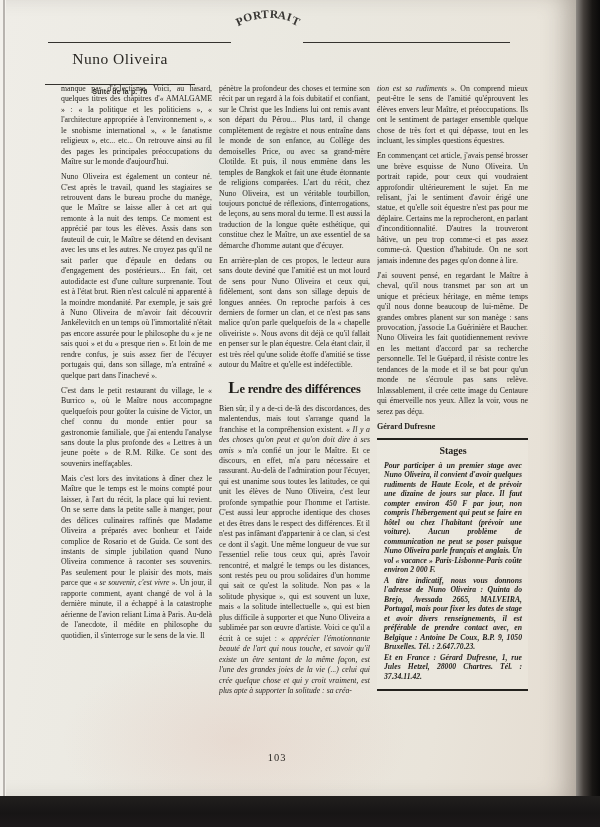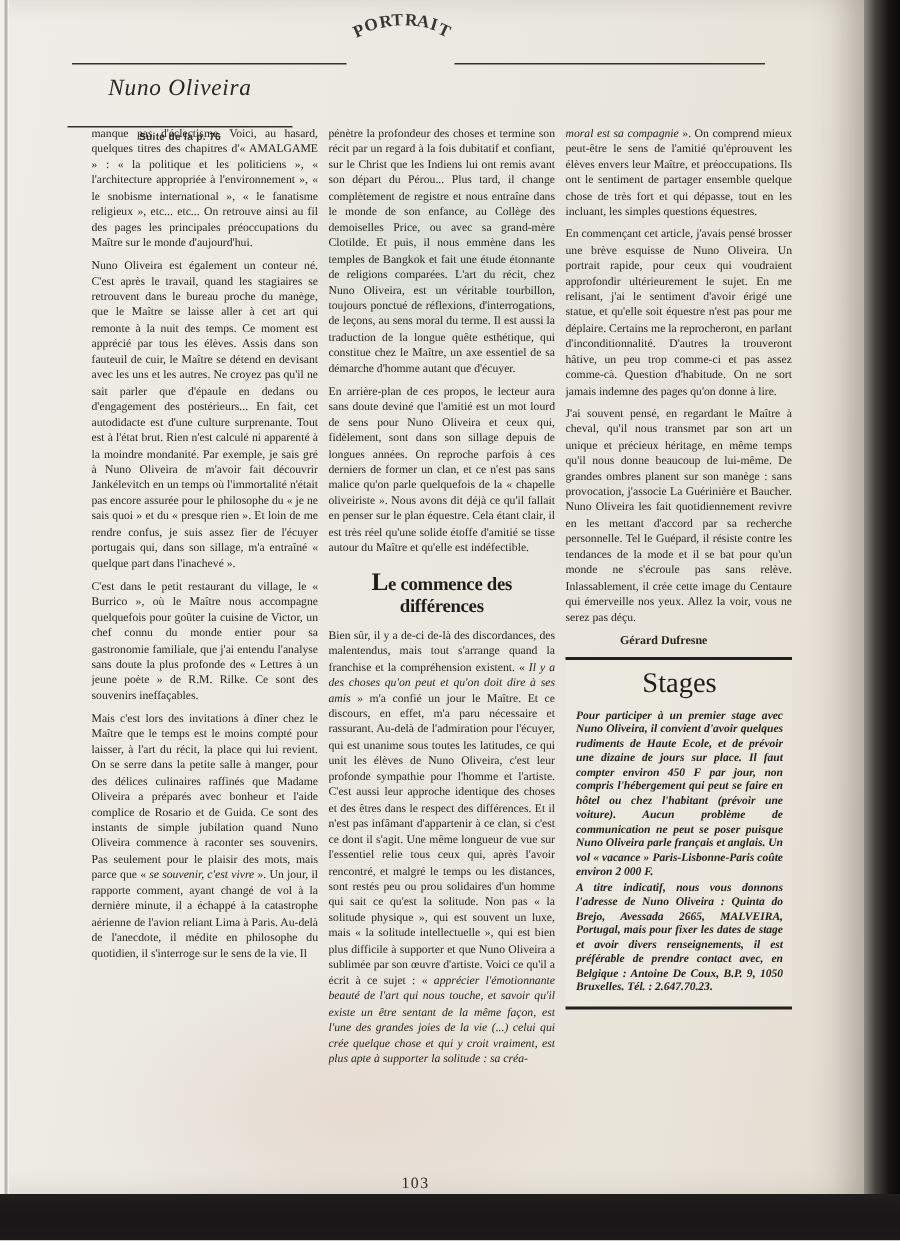--- a/index.html
+++ b/index.html
@@ -21,21 +21,21 @@
   .rule-left{left:42px;width:183px;}
   .rule-right{left:297px;width:207px;}
   #portrait-arc{
     position:absolute;left:222px;top:9px;width:80px;height:36px;
     text-align:center;white-space:nowrap;
     font-weight:bold;font-size:11.5px;color:#383633;letter-spacing:0.5px;
   }
   #portrait-arc span{display:inline-block;}
   #article-head{position:absolute;left:39px;top:50px;width:150px;text-align:center;}
   #article-title{
-    font-style:italic;font-size:15.5px;color:#2a2824;letter-spacing:0.5px;
+    font-size:15.5px;color:#2a2824;letter-spacing:0.5px;
     padding-bottom:15px;
   }
   #title-underline{border-top:1.8px solid #34322e;margin-top:1px;}
   #article-subtitle{
     font-family:"Liberation Sans", sans-serif;font-weight:bold;
     font-size:6.8px;color:#33312d;margin-top:3px;letter-spacing:0.2px;
   }
   #columns{
     position:absolute;left:55px;top:84px;width:468px;height:700px;
     display:flex;gap:7px;overflow:hidden;
@@ -46,38 +46,38 @@
     font-size:7.8px;line-height:10.45px;text-align:justify;
     color:#26241f;
   }
   .body-p .it{font-style:italic;}
   .col-h2{
     font-weight:bold;font-size:12.5px;line-height:15px;text-align:center;
     color:#1f1d19;margin:9px 0 7px 0;letter-spacing:-0.2px;
   }
   .col-h2::first-letter{font-size:1.35em;}
   .signature{
-    font-weight:bold;font-size:8px;text-align:center;color:#26241f;
+    font-weight:bold;font-size:8px;text-align:left;color:#26241f;
     margin:1px 20px 7px 0;
   }
   .stages-box{
     box-sizing:border-box;border:2px solid #23211d;
     margin:4px 0 0 -3px;width:158px;padding:5px 8px 7px 8px;
     background:rgba(240,237,229,0.35);
   }
   .stages-title{
-    font-weight:normal;font-size:19px;text-align:center;color:#1f1d19;
+    font-weight:bold;font-size:10px;text-align:center;color:#1f1d19;
     margin:0 0 5px 0;
   }
   .stages-p{
     margin:0 0 1px 0;font-style:italic;font-weight:bold;
     font-size:7.7px;line-height:9.5px;text-align:justify;color:#211f1b;
   }
   #page-number{
-    position:absolute;left:246px;top:784px;width:50px;text-align:center;
+    position:absolute;left:246px;top:752px;width:50px;text-align:center;
     font-size:10.5px;color:#2c2a26;letter-spacing:1px;
   }
   #edge-left{position:absolute;left:3px;top:0;width:2px;height:796px;background:rgba(125,120,113,0.5);}
   #edge-right{
     position:absolute;right:0;top:0;width:24px;height:796px;
     background:linear-gradient(90deg,#8d8984 0%,#45403c 32%,#181614 68%,#0a0909 100%);
   }
   #bottom-bar{
     position:absolute;left:0;top:796px;width:600px;height:31px;
     background:linear-gradient(180deg,#211f1e 0%,#171515 55%,#1d191a 100%);
@@ -101,32 +101,33 @@
     <div id="columns">
       <div class="col">
           <p class="body-p"><span>manque pas d'éclectisme. Voici, au hasard, quelques titres des chapitres d'« AMALGAME » : « la politique et les politiciens », « l'architecture appropriée à l'environnement », « le snobisme international », « le fanatisme religieux », etc... etc... On retrouve ainsi au fil des pages les principales préoccupations du Maître sur le monde d'aujourd'hui.</span></p>
           <p class="body-p"><span>Nuno Oliveira est également un conteur né. C'est après le travail, quand les stagiaires se retrouvent dans le bureau proche du manège, que le Maître se laisse aller à cet art qui remonte à la nuit des temps. Ce moment est apprécié par tous les élèves. Assis dans son fauteuil de cuir, le Maître se détend en devisant avec les uns et les autres. Ne croyez pas qu'il ne sait parler que d'épaule en dedans ou d'engagement des postérieurs... En fait, cet autodidacte est d'une culture surprenante. Tout est à l'état brut. Rien n'est calculé ni apparenté à la moindre mondanité. Par exemple, je sais gré à Nuno Oliveira de m'avoir fait découvrir Jankélevitch en un temps où l'immortalité n'était pas encore assurée pour le philosophe du « je ne sais quoi » et du « presque rien ». Et loin de me rendre confus, je suis assez fier de l'écuyer portugais qui, dans son sillage, m'a entraîné « quelque part dans l'inachevé ».</span></p>
           <p class="body-p"><span>C'est dans le petit restaurant du village, le « Burrico », où le Maître nous accompagne quelquefois pour goûter la cuisine de Victor, un chef connu du monde entier pour sa gastronomie familiale, que j'ai entendu l'analyse sans doute la plus profonde des « Lettres à un jeune poète » de R.M. Rilke. Ce sont des souvenirs ineffaçables.</span></p>
           <p class="body-p"><span>Mais c'est lors des invitations à dîner chez le Maître que le temps est le moins compté pour laisser, à l'art du récit, la place qui lui revient. On se serre dans la petite salle à manger, pour des délices culinaires raffinés que Madame Oliveira a préparés avec bonheur et l'aide complice de Rosario et de Guida. Ce sont des instants de simple jubilation quand Nuno Oliveira commence à raconter ses souvenirs. Pas seulement pour le plaisir des mots, mais parce que « </span><span class="it">se souvenir, c'est vivre</span><span> ». Un jour, il rapporte comment, ayant changé de vol à la dernière minute, il a échappé à la catastrophe aérienne de l'avion reliant Lima à Paris. Au-delà de l'anecdote, il médite en philosophe du quotidien, il s'interroge sur le sens de la vie. Il</span></p>
         </div>
       <div class="col">
           <p class="body-p"><span>pénètre la profondeur des choses et termine son récit par un regard à la fois dubitatif et confiant, sur le Christ que les Indiens lui ont remis avant son départ du Pérou... Plus tard, il change complètement de registre et nous entraîne dans le monde de son enfance, au Collège des demoiselles Price, ou avec sa grand-mère Clotilde. Et puis, il nous emmène dans les temples de Bangkok et fait une étude étonnante de religions comparées. L'art du récit, chez Nuno Oliveira, est un véritable tourbillon, toujours ponctué de réflexions, d'interrogations, de leçons, au sens moral du terme. Il est aussi la traduction de la longue quête esthétique, qui constitue chez le Maître, un axe essentiel de sa démarche d'homme autant que d'écuyer.</span></p>
           <p class="body-p"><span>En arrière-plan de ces propos, le lecteur aura sans doute deviné que l'amitié est un mot lourd de sens pour Nuno Oliveira et ceux qui, fidèlement, sont dans son sillage depuis de longues années. On reproche parfois à ces derniers de former un clan, et ce n'est pas sans malice qu'on parle quelquefois de la « chapelle oliveiriste ». Nous avons dit déjà ce qu'il fallait en penser sur le plan équestre. Cela étant clair, il est très réel qu'une solide étoffe d'amitié se tisse autour du Maître et qu'elle est indéfectible.</span></p>
-          <div class="col-h2">Le commence des différences</div>
+          <div class="col-h2">Le rendre des différences</div>
           <p class="body-p"><span>Bien sûr, il y a de-ci de-là des discordances, des malentendus, mais tout s'arrange quand la franchise et la compréhension existent. « </span><span class="it">Il y a des choses qu'on peut et qu'on doit dire à ses amis</span><span> » m'a confié un jour le Maître. Et ce discours, en effet, m'a paru nécessaire et rassurant. Au-delà de l'admiration pour l'écuyer, qui est unanime sous toutes les latitudes, ce qui unit les élèves de Nuno Oliveira, c'est leur profonde sympathie pour l'homme et l'artiste. C'est aussi leur approche identique des choses et des êtres dans le respect des différences. Et il n'est pas infâmant d'appartenir à ce clan, si c'est ce dont il s'agit. Une même longueur de vue sur l'essentiel relie tous ceux qui, après l'avoir rencontré, et malgré le temps ou les distances, sont restés peu ou prou solidaires d'un homme qui sait ce qu'est la solitude. Non pas « la solitude physique », qui est souvent un luxe, mais « la solitude intellectuelle », qui est bien plus difficile à supporter et que Nuno Oliveira a sublimée par son œuvre d'artiste. Voici ce qu'il a écrit à ce sujet : « </span><span class="it">apprécier l'émotionnante beauté de l'art qui nous touche, et savoir qu'il existe un être sentant de la même façon, est l'une des grandes joies de la vie (...) celui qui crée quelque chose et qui y croit vraiment, est plus apte à supporter la solitude : sa créa-</span></p>
         </div>
       <div class="col">
-          <p class="body-p"><span class="it">moral est sa compagnie</span><span> ». On comprend mieux peut-être le sens de l'amitié qu'éprouvent les élèves envers leur Maître, et préoccupations. Ils ont le sentiment de partager ensemble quelque chose de très fort et qui dépasse, tout en les incluant, les simples questions équestres.</span></p>
+          <p class="body-p"><span class="it">tion est sa rudiments</span><span> ». On comprend mieux peut-être le sens de l'amitié qu'éprouvent les élèves envers leur Maître, et préoccupations. Ils ont le sentiment de partager ensemble quelque chose de très fort et qui dépasse, tout en les incluant, les simples questions équestres.</span></p>
           <p class="body-p"><span>En commençant cet article, j'avais pensé brosser une brève esquisse de Nuno Oliveira. Un portrait rapide, pour ceux qui voudraient approfondir ultérieurement le sujet. En me relisant, j'ai le sentiment d'avoir érigé une statue, et qu'elle soit équestre n'est pas pour me déplaire. Certains me la reprocheront, en parlant d'inconditionnalité. D'autres la trouveront hâtive, un peu trop comme-ci et pas assez comme-cà. Question d'habitude. On ne sort jamais indemne des pages qu'on donne à lire.</span></p>
           <p class="body-p"><span>J'ai souvent pensé, en regardant le Maître à cheval, qu'il nous transmet par son art un unique et précieux héritage, en même temps qu'il nous donne beaucoup de lui-même. De grandes ombres planent sur son manège : sans provocation, j'associe La Guérinière et Baucher. Nuno Oliveira les fait quotidiennement revivre en les mettant d'accord par sa recherche personnelle. Tel le Guépard, il résiste contre les tendances de la mode et il se bat pour qu'un monde ne s'écroule pas sans relève. Inlassablement, il crée cette image du Centaure qui émerveille nos yeux. Allez la voir, vous ne serez pas déçu.</span></p>
           <div class="signature">Gérard Dufresne</div>
           <div class="stages-box">
             <div class="stages-title">Stages</div>
             <p class="stages-p">Pour participer à un premier stage avec Nuno Oliveira, il convient d'avoir quelques rudiments de Haute Ecole, et de prévoir une dizaine de jours sur place. Il faut compter environ 450 F par jour, non compris l'hébergement qui peut se faire en hôtel ou chez l'habitant (prévoir une voiture). Aucun problème de communication ne peut se poser puisque Nuno Oliveira parle français et anglais. Un vol « vacance » Paris-Lisbonne-Paris coûte environ 2 000 F.</p>
             <p class="stages-p">A titre indicatif, nous vous donnons l'adresse de Nuno Oliveira : Quinta do Brejo, Avessada 2665, MALVEIRA, Portugal, mais pour fixer les dates de stage et avoir divers renseignements, il est préférable de prendre contact avec, en Belgique : Antoine De Coux, B.P. 9, 1050 Bruxelles. Tél. : 2.647.70.23.</p>
+            <p class="stages-p">Et en France : Gérard Dufresne, 1, rue Jules Hetzel, 28000 Chartres. Tél. : 37.34.11.42.</p>
           </div>
         </div>
     </div>
 
     <div id="page-number">103</div>
   </div>
 
   <div id="edge-left"></div>
   <div id="edge-right"></div>
   <div id="bottom-bar"></div>

